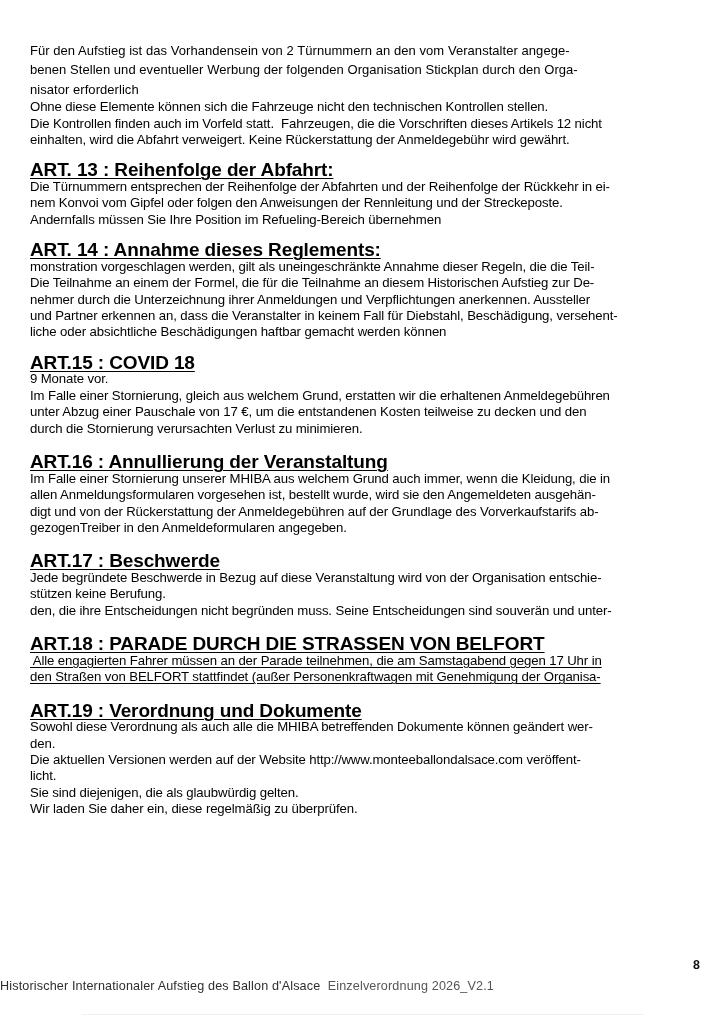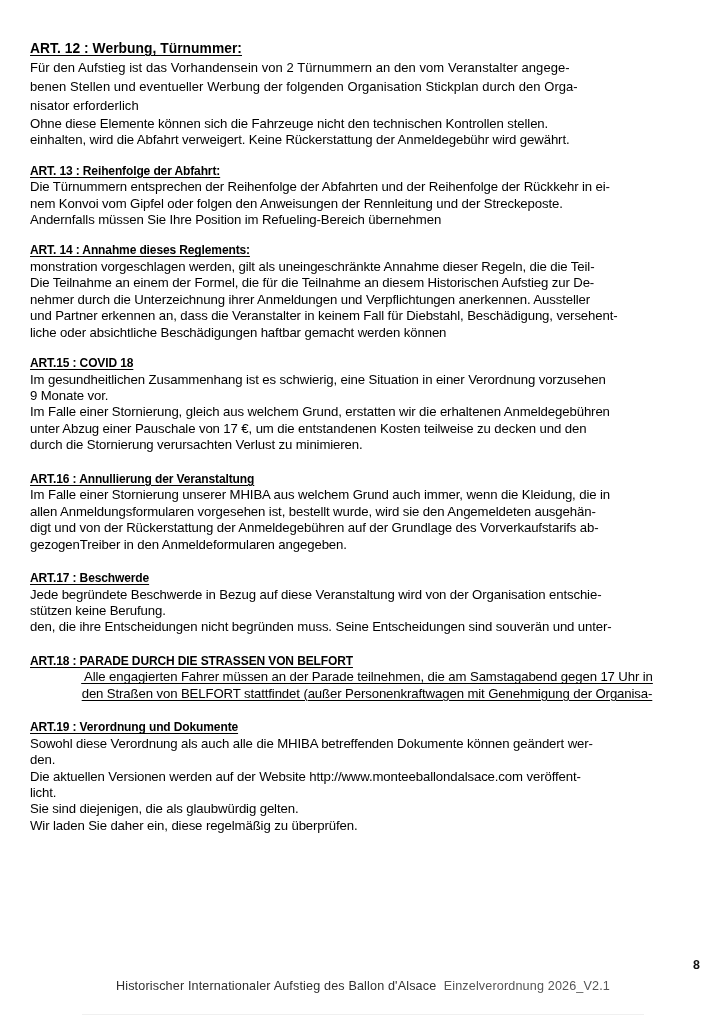--- a/index.html
+++ b/index.html
@@ -28,21 +28,21 @@
 
   .doc-body {
     font-size: 13.2px;
     line-height: 16.3px;
     letter-spacing: -0.12px;
   }
 
   
   .art-heading {
     font-weight: bold;
-    font-size: 12px;
+    font-size: 19px;
     line-height: 16.6px;
     margin: 0;
     padding: 0;
     display: block;
   }
   .art-heading .htext {
     text-decoration: underline;
     text-underline-offset: 1.5px;
     text-decoration-thickness: 1.3px;
   }
@@ -66,41 +66,39 @@
   .para.tall .ln {
     line-height: 19.4px;
     font-size: 13px;
     letter-spacing: 0.05px;
   }
 
   .para.underlined .ln {
     text-decoration: underline;
     text-underline-offset: 1.6px;
     text-decoration-thickness: 1px;
-    text-align: center;
   }
   .gap-md { height: 14px; }
   .gap-lg { height: 17px; }
 
   
   .page-number {
     position: absolute;
     right: 26px;
     top: 958px;
     font-size: 12.4px;
     font-weight: bold;
     line-height: 14px;
     color: #111111;
   }
   .footer {
     position: absolute;
     left: 0;
     right: 0;
     top: 976px;
-    text-align: center;
     color: #3a3a3a;
   }
   .footer-inner {
     display: inline-block;
     font-size: 12.6px;
     line-height: 16px;
     letter-spacing: 0.15px;
     white-space: pre;
   }
   .footer-title { color: #2e2e2e; }
@@ -114,28 +112,28 @@
     height: 1px;
     background: #f0f0f0;
   }
 </style>
 </head>
 <body>
 
 <div class="page">
   <div class="doc-body">
 
-    <div class="art-heading wide"><span class="htext">ART. 12 : Werbung, Türnummer:</span></div>
     <div class="para tall">
       <span class="ln">Für den Aufstieg ist das Vorhandensein von 2 Türnummern an den vom Veranstalter angege-</span>
       <span class="ln">benen Stellen und eventueller Werbung der folgenden Organisation Stickplan durch den Orga-</span>
       <span class="ln">nisator erforderlich</span>
     </div>
     <div class="para">
       <span class="ln">Ohne diese Elemente können sich die Fahrzeuge nicht den technischen Kontrollen stellen.</span>
+      <span class="ln">Die Kontrollen finden auch im Vorfeld statt.  Fahrzeugen, die die Vorschriften dieses Artikels 12 nicht</span>
       <span class="ln">einhalten, wird die Abfahrt verweigert. Keine Rückerstattung der Anmeldegebühr wird gewährt.</span>
     </div>
 
     <div class="gap-md"></div>
 
     <div class="art-heading"><span class="htext">ART. 13 : Reihenfolge der Abfahrt:</span></div>
     <div class="para">
       <span class="ln">Die Türnummern entsprechen der Reihenfolge der Abfahrten und der Reihenfolge der Rückkehr in ei-</span>
       <span class="ln">nem Konvoi vom Gipfel oder folgen den Anweisungen der Rennleitung und der Streckeposte.</span>
       <span class="ln">Andernfalls müssen Sie Ihre Position im Refueling-Bereich übernehmen</span>
@@ -149,21 +147,20 @@
       <span class="ln">Die Teilnahme an einem der Formel, die für die Teilnahme an diesem Historischen Aufstieg zur De-</span>
       <span class="ln">nehmer durch die Unterzeichnung ihrer Anmeldungen und Verpflichtungen anerkennen. Aussteller</span>
       <span class="ln">und Partner erkennen an, dass die Veranstalter in keinem Fall für Diebstahl, Beschädigung, versehent-</span>
       <span class="ln">liche oder absichtliche Beschädigungen haftbar gemacht werden können</span>
     </div>
 
     <div class="gap-md"></div>
 
     <div class="art-heading"><span class="htext">ART.15 : COVID 18</span></div>
     <div class="para">
-      <span class="ln">Im gesundheitlichen Zusammenhang ist es schwierig, eine Situation in einer Verordnung vorzusehen</span>
       <span class="ln">9 Monate vor.</span>
       <span class="ln">Im Falle einer Stornierung, gleich aus welchem Grund, erstatten wir die erhaltenen Anmeldegebühren</span>
       <span class="ln">unter Abzug einer Pauschale von 17 €, um die entstandenen Kosten teilweise zu decken und den</span>
       <span class="ln">durch die Stornierung verursachten Verlust zu minimieren.</span>
     </div>
 
     <div class="gap-lg"></div>
 
     <div class="art-heading"><span class="htext">ART.16 : Annullierung der Veranstaltung</span></div>
     <div class="para">

